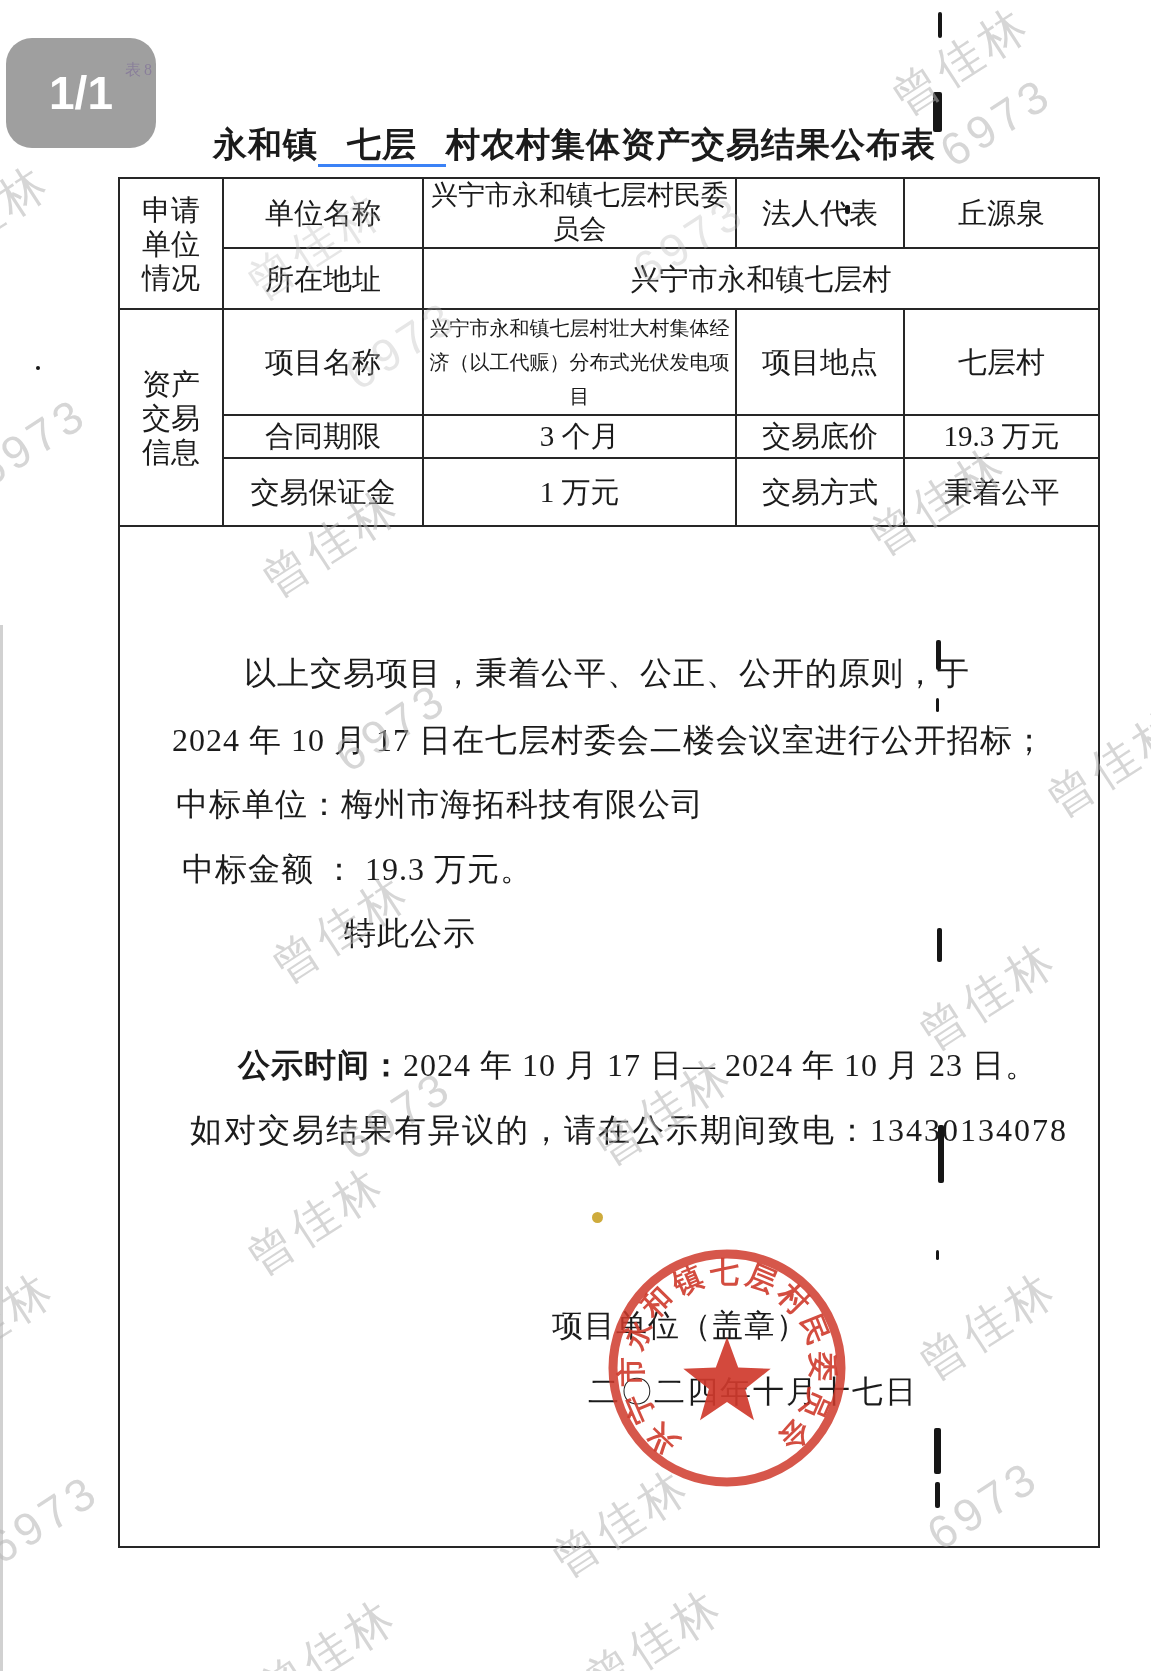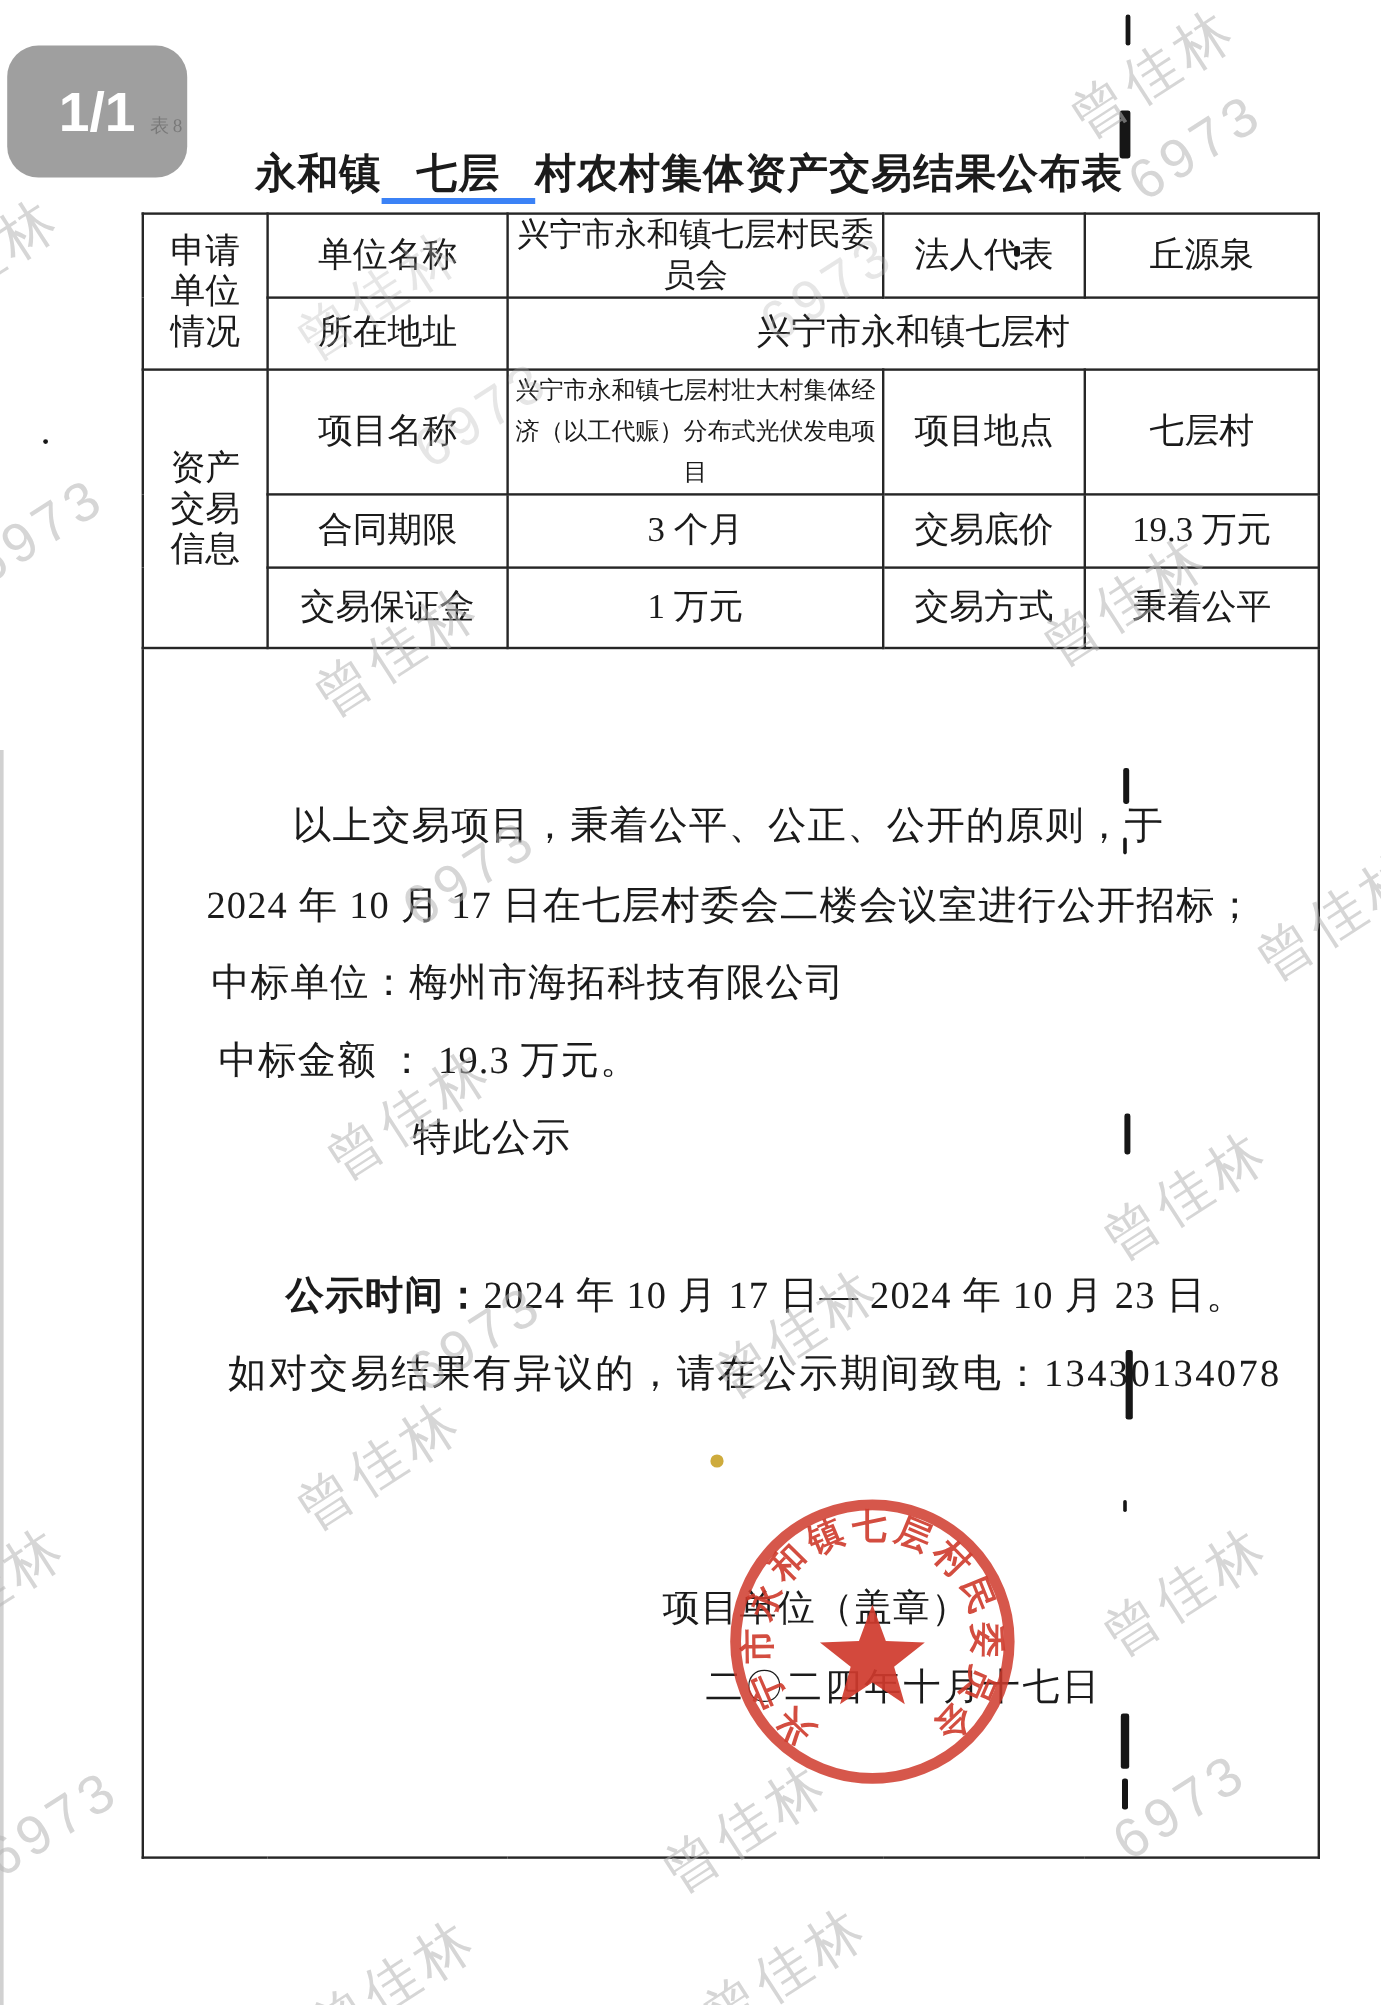--- a/index.html
+++ b/index.html
@@ -15,30 +15,30 @@
     left:6px;top:38px;width:150px;height:110px;border-radius:26px;
     background:rgba(142,142,142,.85);
     display:flex;align-items:center;justify-content:center;
     z-index:30;
   }
   .badge span{
     color:#ffffff;font-size:46px;font-weight:bold;
     font-family:"Liberation Sans","DejaVu Sans",sans-serif;
   }
   .form-tag{
-    left:125px;top:60px;font-size:16px;color:#000000;letter-spacing:3px;z-index:2;margin-top:35px;
+    left:125px;top:60px;font-size:16px;color:#6d28d9;letter-spacing:3px;z-index:2;
   }
   
   .title{
     left:213px;top:122px;font-size:34px;font-weight:bold;
     white-space:nowrap;letter-spacing:1px;z-index:3;
   }
   .title .blank{
     display:inline-block;width:128px;text-align:center;
-    border-bottom:5px solid #3b82f6;line-height:38px;
+    border-bottom:3px solid #3b82f6;line-height:38px;
   }
   
   table.main{
     position:absolute;left:118px;top:177px;width:980px;height:1371px;
     border-collapse:collapse;table-layout:fixed;z-index:3;
   }
   table.main td{
     border:2.5px solid #262626;text-align:center;vertical-align:middle;
     font-size:29px;padding:0;line-height:1.25;
   }
@@ -127,21 +127,21 @@
     <td rowspan="3">
       <div class="vhead">资产交易信息</div>
     </td>
     <td>项目名称</td>
     <td>
       <div class="pname">兴宁市永和镇七层村壮大村集体经济（以工代赈）分布式光伏发电项目</div>
     </td>
     <td>项目地点</td>
     <td>七层村</td>
   </tr>
-  <tr style="height:61px;">
+  <tr style="height:43px;">
     <td>合同期限</td>
     <td>3 个月</td>
     <td>交易底价</td>
     <td>19.3 万元</td>
   </tr>
   <tr style="height:67px;">
     <td>交易保证金</td>
     <td>1 万元</td>
     <td>交易方式</td>
     <td>秉着公平</td>

